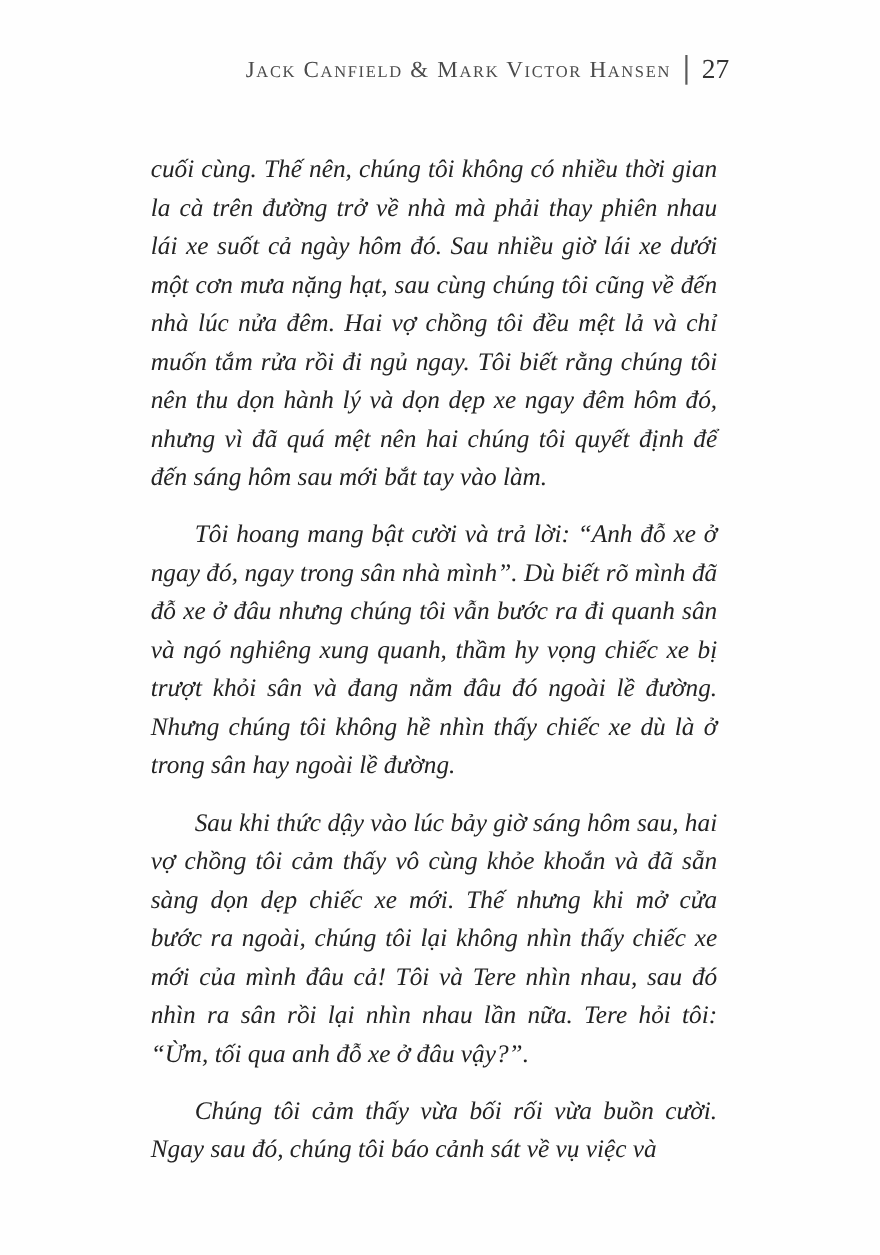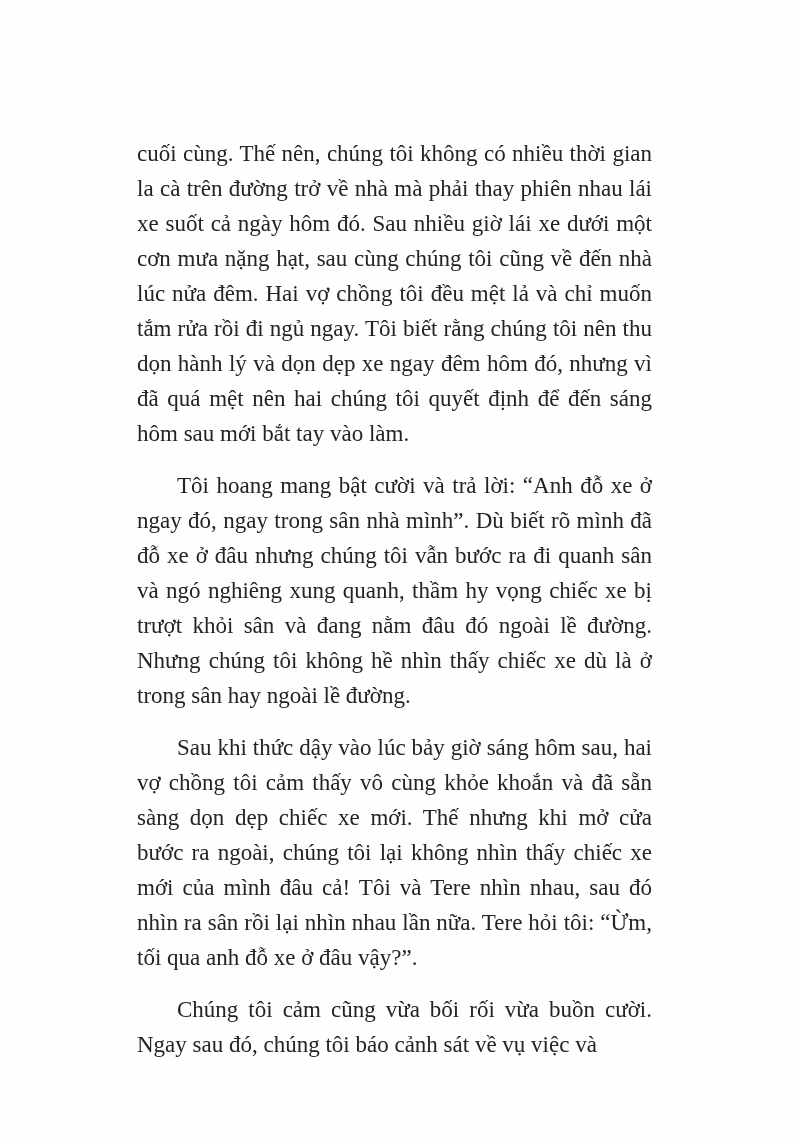--- a/index.html
+++ b/index.html
@@ -48,31 +48,37 @@
     left: 137px;
     width: 527px;
     font-size: 23px;
     line-height: 35px;
     color: #232323;
     text-align: justify;
   }
   .body-text p {
     margin: 0 12px 17px 0;
     text-indent: 40px;
+    font-style: italic;
   }
   .body-text p.no-indent {
     text-indent: 0;
   }
 </style>
 </head>
 <body>
 
 <div class="page">
 
+  <div class="running-header">
+    <span class="author-names">Jack Canfield &amp; Mark Victor Hansen</span>
+    <span class="header-divider"></span>
+    <span class="page-number">27</span>
+  </div>
 
   <div class="body-text">
     <p class="no-indent">cuối cùng. Thế nên, chúng tôi không có nhiều thời gian la cà trên đường trở về nhà mà phải thay phiên nhau lái xe suốt cả ngày hôm đó. Sau nhiều giờ lái xe dưới một cơn mưa nặng hạt, sau cùng chúng tôi cũng về đến nhà lúc nửa đêm. Hai vợ chồng tôi đều mệt lả và chỉ muốn tắm rửa rồi đi ngủ ngay. Tôi biết rằng chúng tôi nên thu dọn hành lý và dọn dẹp xe ngay đêm hôm đó, nhưng vì đã quá mệt nên hai chúng tôi quyết định để đến sáng hôm sau mới bắt tay vào làm.</p>
     <p>Tôi hoang mang bật cười và trả lời: “Anh đỗ xe ở ngay đó, ngay trong sân nhà mình”. Dù biết rõ mình đã đỗ xe ở đâu nhưng chúng tôi vẫn bước ra đi quanh sân và ngó nghiêng xung quanh, thầm hy vọng chiếc xe bị trượt khỏi sân và đang nằm đâu đó ngoài lề đường. Nhưng chúng tôi không hề nhìn thấy chiếc xe dù là ở trong sân hay ngoài lề đường.</p>
     <p>Sau khi thức dậy vào lúc bảy giờ sáng hôm sau, hai vợ chồng tôi cảm thấy vô cùng khỏe khoắn và đã sẵn sàng dọn dẹp chiếc xe mới. Thế nhưng khi mở cửa bước ra ngoài, chúng tôi lại không nhìn thấy chiếc xe mới của mình đâu cả! Tôi và Tere nhìn nhau, sau đó nhìn ra sân rồi lại nhìn nhau lần nữa. Tere hỏi tôi: “Ừm, tối qua anh đỗ xe ở đâu vậy?”.</p>
-    <p>Chúng tôi cảm cũng vừa bối rối vừa buồn cười. Ngay sau đó, chúng tôi báo cảnh sát về vụ việc và</p>
+    <p>Chúng tôi cảm thấy vừa bối rối vừa buồn cười. Ngay sau đó, chúng tôi báo cảnh sát về vụ việc và</p>
   </div>
 
 </div>
 
 </body></html>

